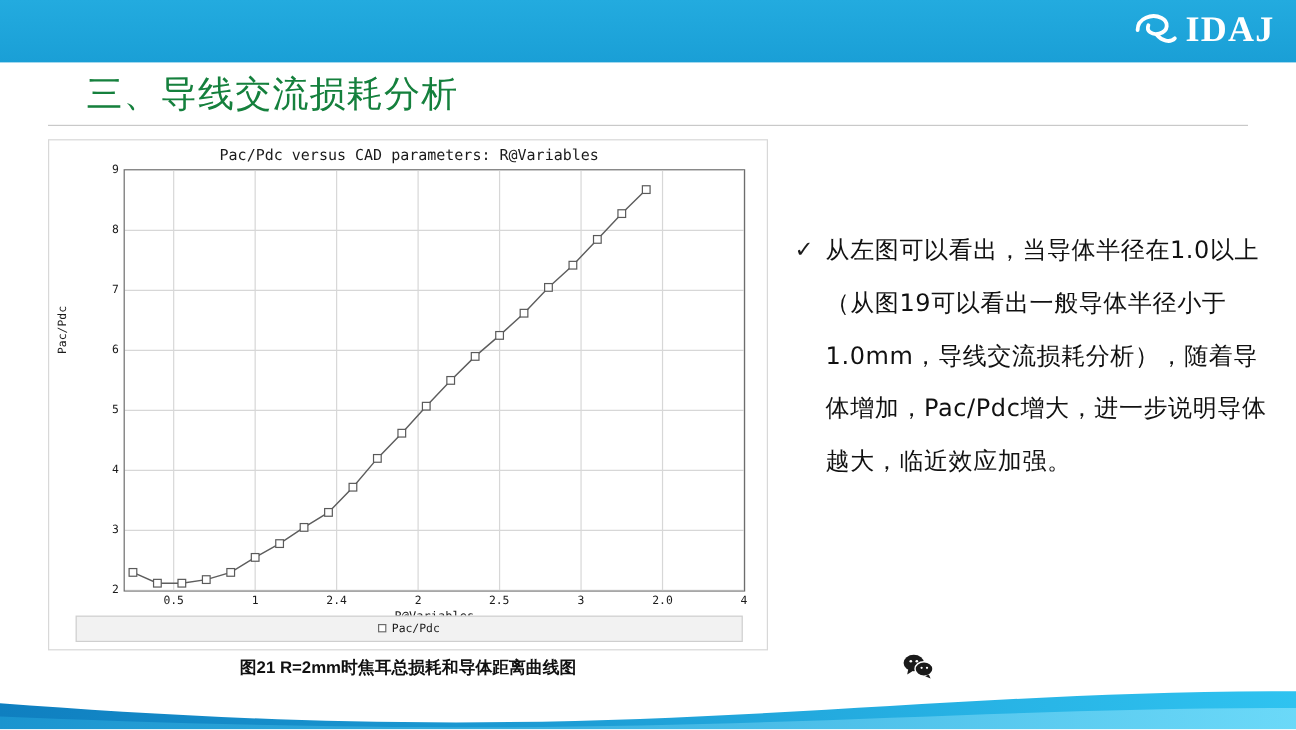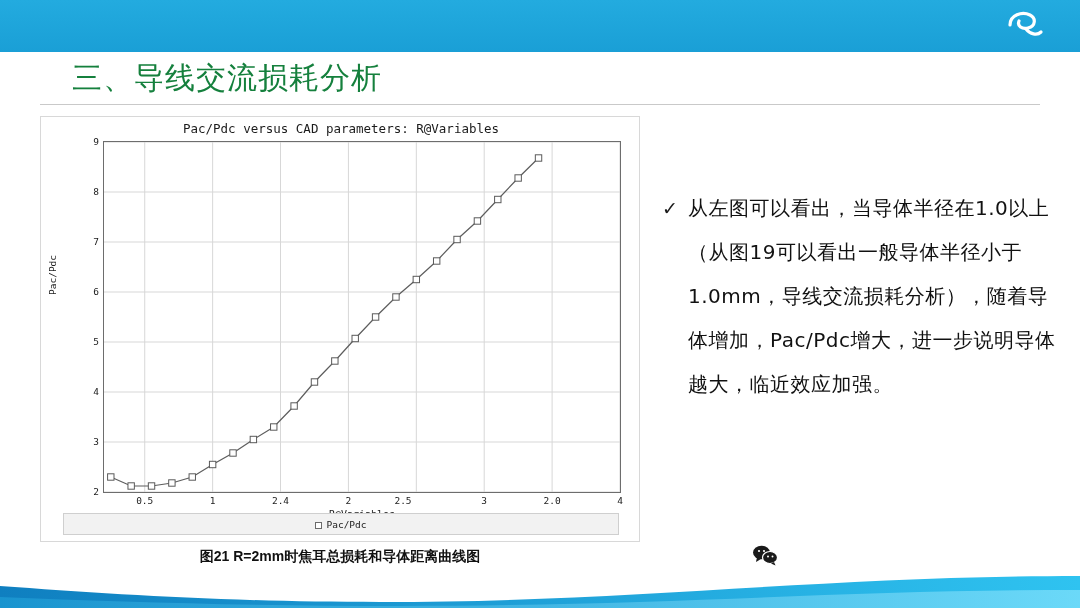--- a/index.html
+++ b/index.html
@@ -13,21 +13,21 @@
   }
 
   
   .topbar {
     position: absolute; left: 0; top: 0; width: 1080px; height: 52px;
     background: #1fa8dc;
     background: linear-gradient(180deg,#23abdf 0%, #1a9fd6 100%);
   }
   .logo {
     position: absolute; right: 18px; top: 8px;
-    display: flex; align-items: center; gap: 6px; flex-direction: column;
+    display: flex; align-items: center; gap: 6px;
   }
   .logo-mark { width: 38px; height: 34px; }
   .logo-text {
     color: #ffffff; font-size: 30px; font-weight: bold;
     letter-spacing: 1px; line-height: 34px;
     font-family: "Liberation Serif", serif;
   }
 
   
   .slide-title {
@@ -215,21 +215,21 @@
         <rect x="410.96" y="32.80" width="6.4" height="6.4" fill="#ffffff" stroke="#5a5a5a" stroke-width="1"></rect>
         <rect x="431.33" y="12.80" width="6.4" height="6.4" fill="#ffffff" stroke="#5a5a5a" stroke-width="1"></rect>
       </svg>
   </div>
 
   <div class="xtick-wrap" id="xtick-wrap">
       <div class="xtick" style="left: 41.7368px;">0.5</div>
       <div class="xtick" style="left: 109.632px;">1</div>
       <div class="xtick" style="left: 177.526px;">2.4</div>
       <div class="xtick" style="left: 245.421px;">2</div>
-      <div class="xtick" style="left: 300px;">2.5</div>
+      <div class="xtick" style="left: 313px;">2.5</div>
       <div class="xtick" style="left: 381.211px;">3</div>
       <div class="xtick" style="left: 449.105px;">2.0</div>
       <div class="xtick" style="left: 517px;">4</div>
     </div>
   <div class="xlabel">R@Variables</div>
 
   <div class="legend-bar">
     <span class="legend-text">
       <span class="legend-swatch"></span><span id="legend-label">Pac/Pdc</span>
     </span>

